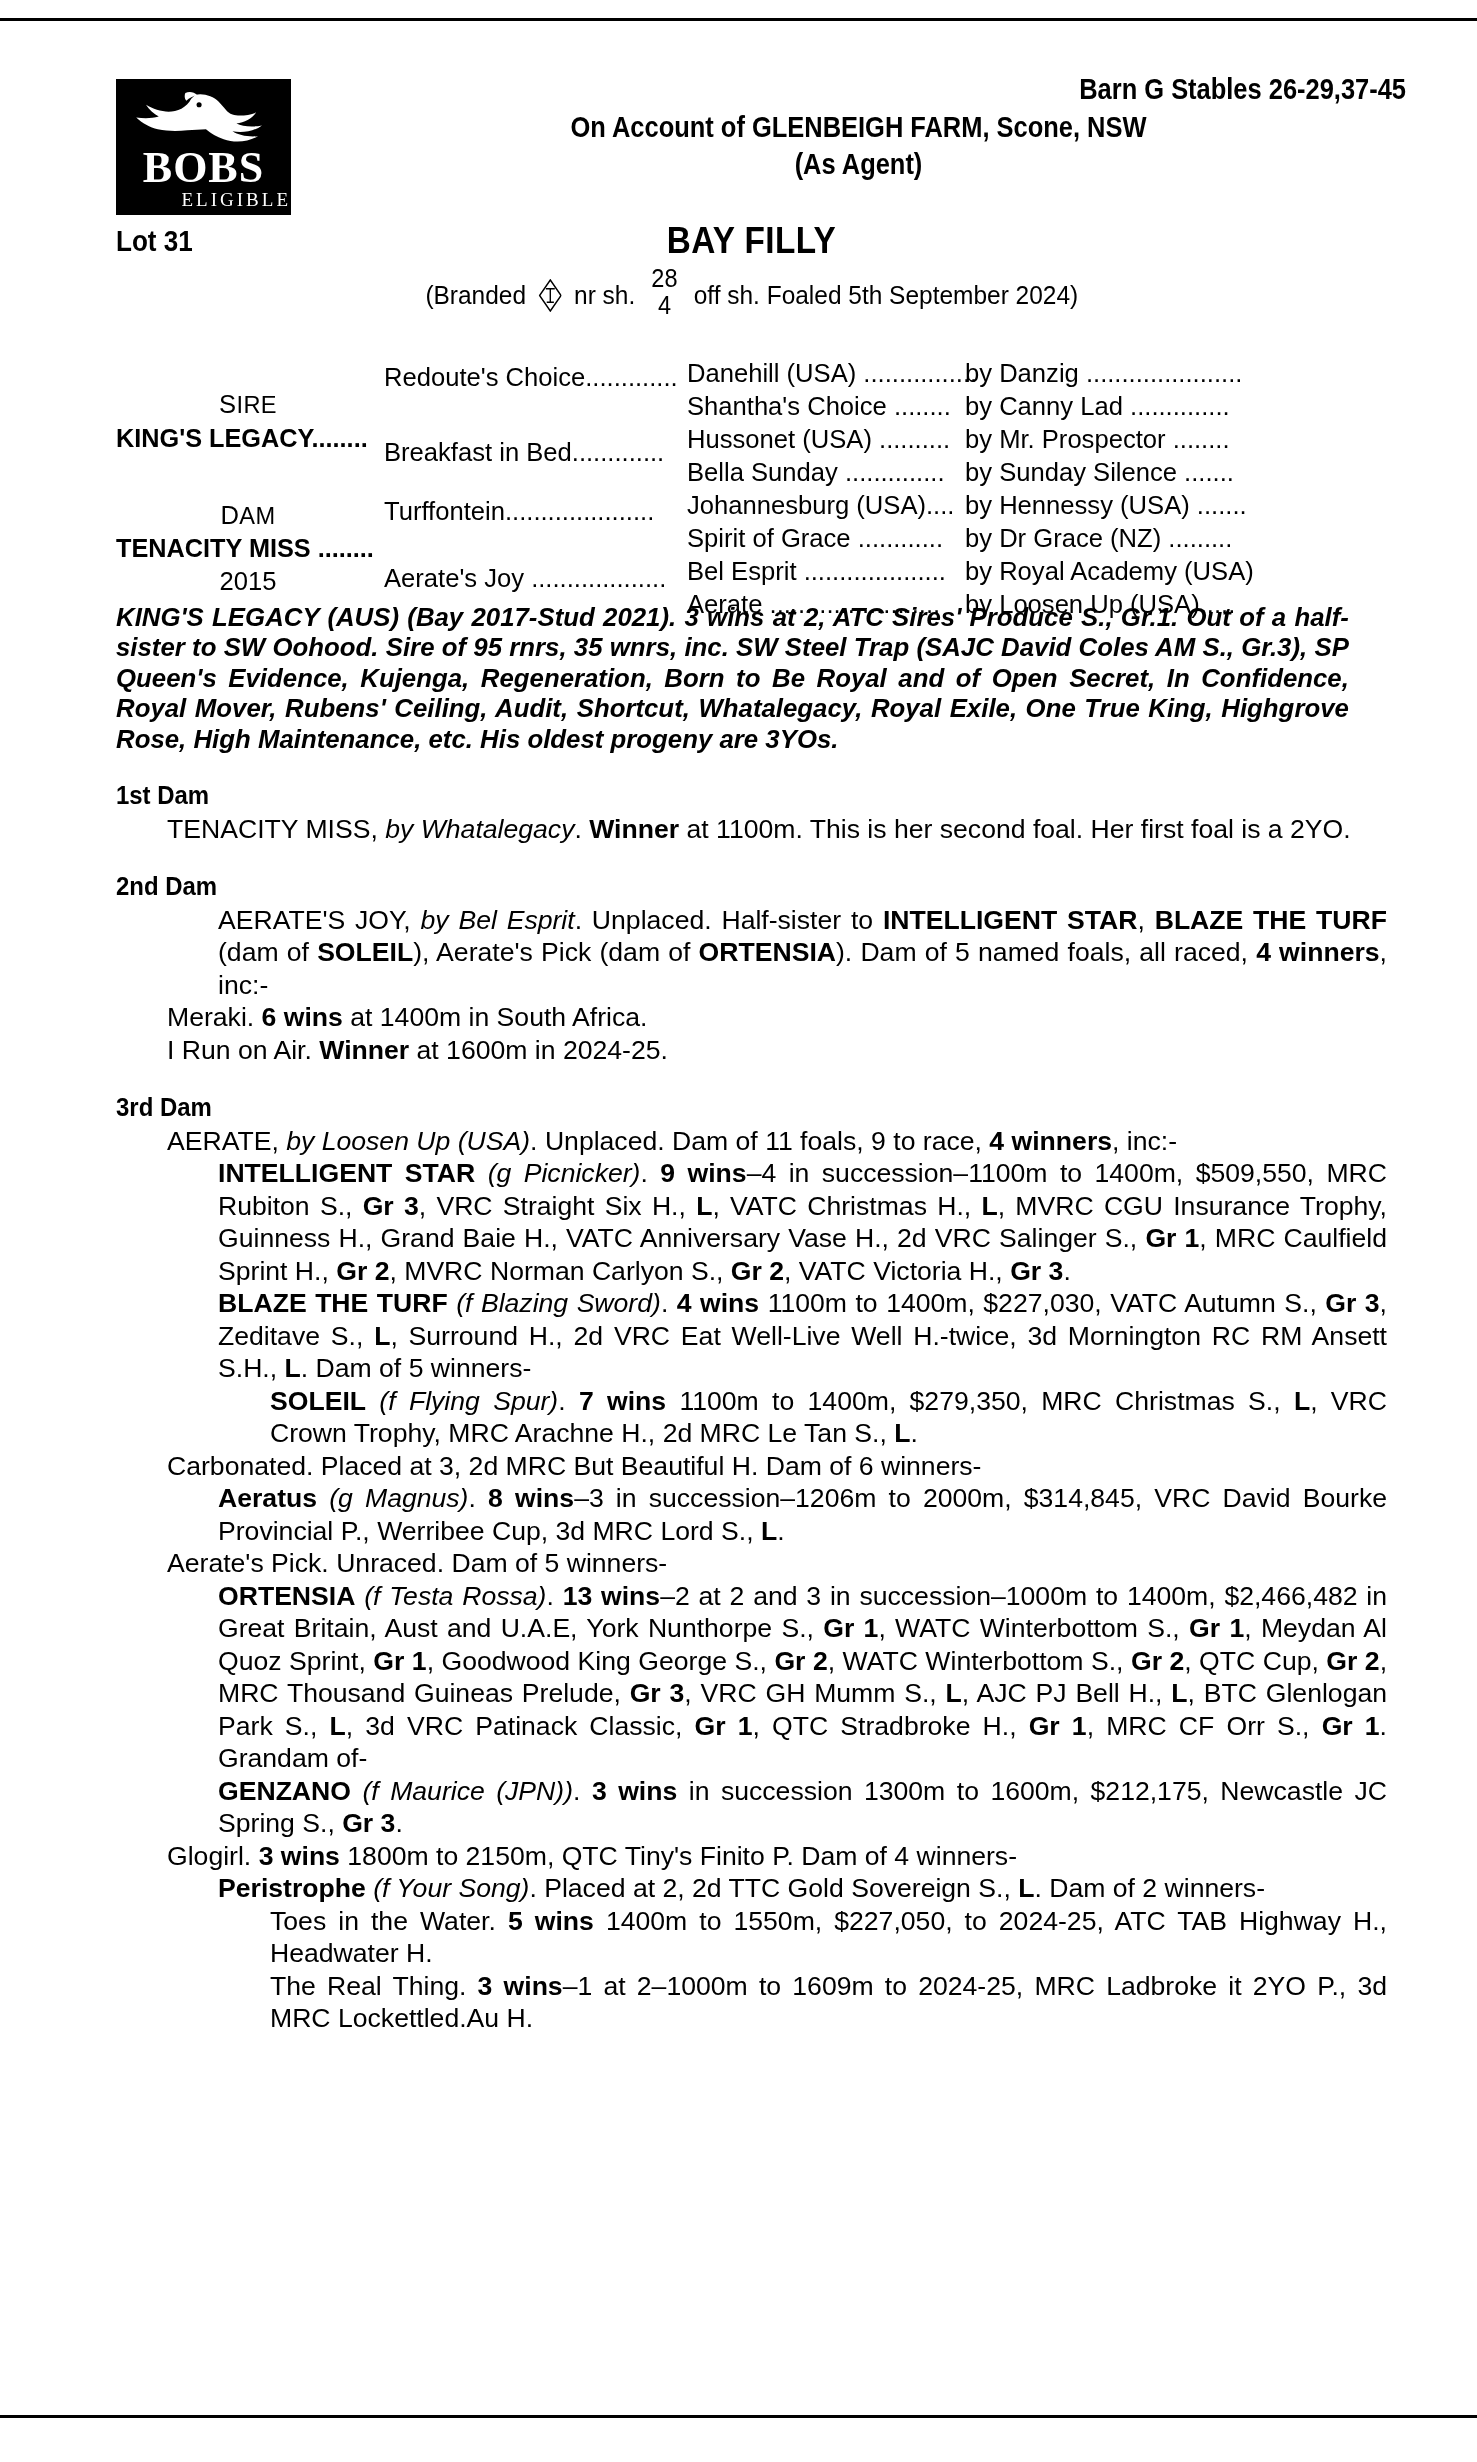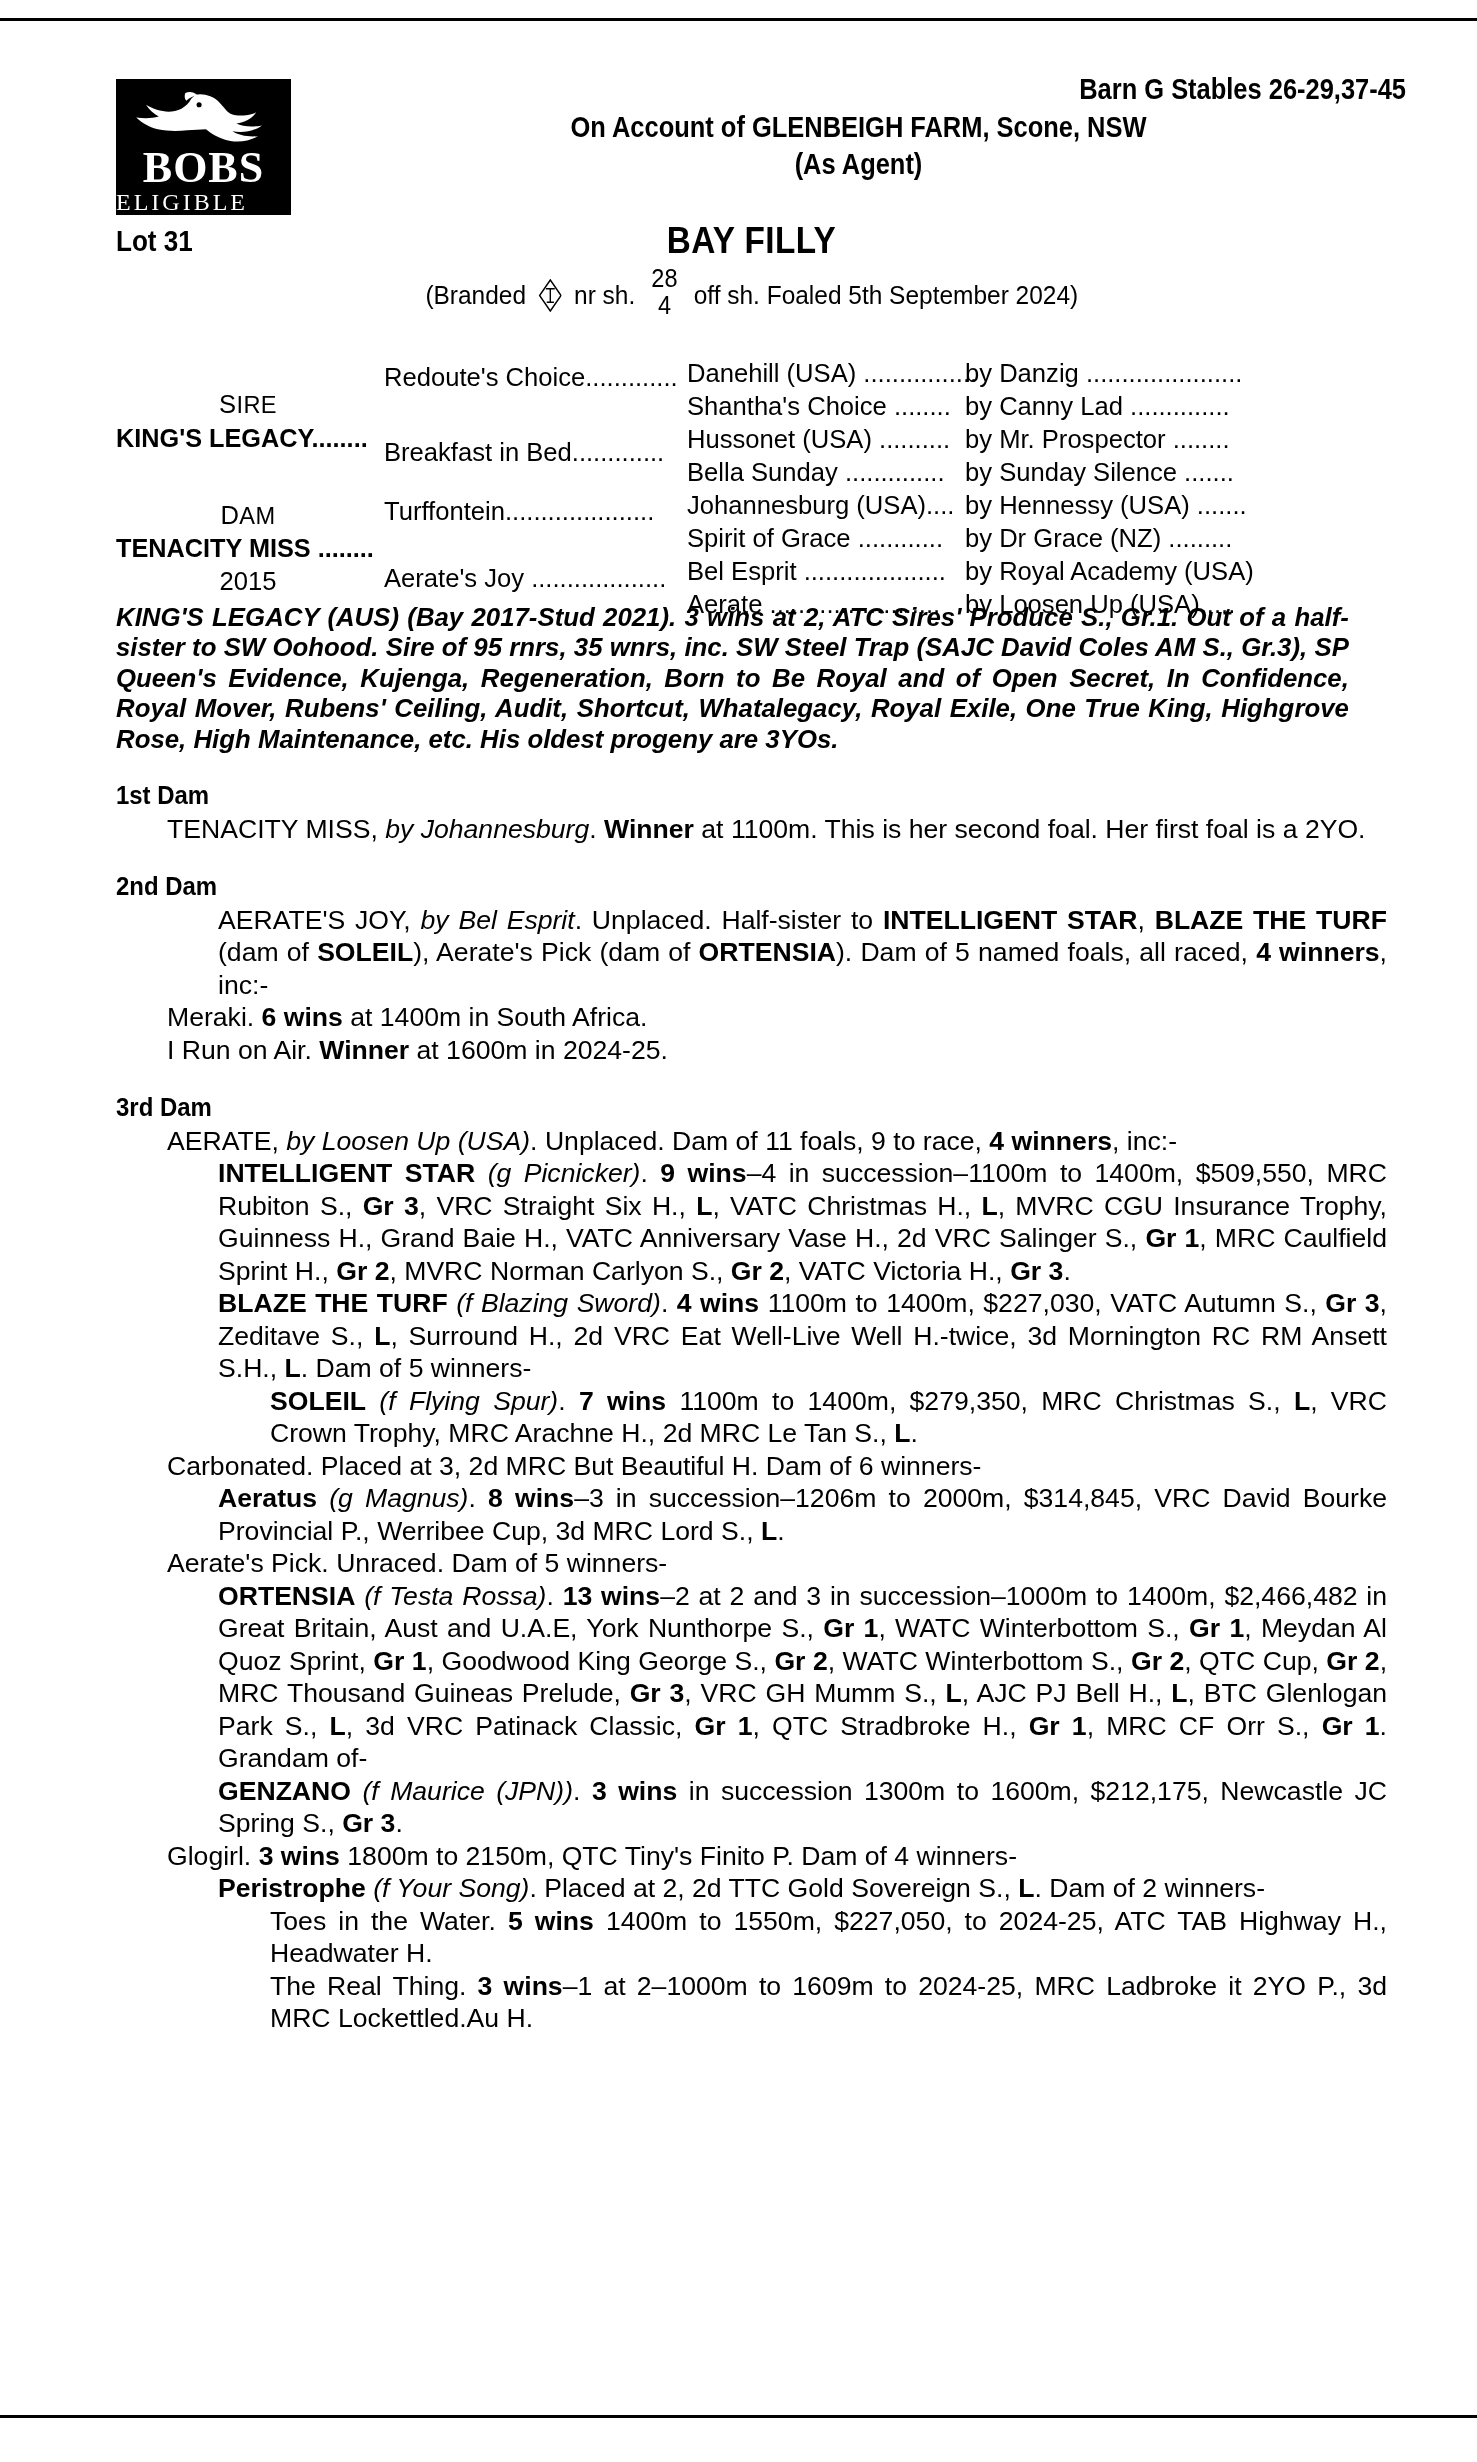--- a/index.html
+++ b/index.html
@@ -71,23 +71,23 @@
     font-size: 44px;
     letter-spacing: 1px;
     line-height: 44px;
     color: #ffffff;
   }
   .bobs-sub {
     position: absolute;
     left: 0;
     top: 110px;
     width: 175px;
-    text-align: left;
+    text-align: right;
     font-family: "Liberation Serif", serif;
-    font-size: 24px;
+    font-size: 19px;
     letter-spacing: 3px;
     color: #ffffff;
   }
 
   .hdr-lines {
     position: absolute;
     left: 175px;
     top: 0px;
     width: 1095px;
     text-align: center;
@@ -397,21 +397,21 @@
         <div>by Royal Academy (USA)</div>
         <div>by Loosen Up (USA).....</div>
       </div>
     </div>
 
     <div class="sire-para">KING'S LEGACY (AUS) (Bay 2017-Stud 2021). 3 wins at 2, ATC Sires' Produce S., Gr.1. Out of a half-sister to SW Oohood. Sire of 95 rnrs, 35 wnrs, inc. SW Steel Trap (SAJC David Coles AM S., Gr.3), SP Queen's Evidence, Kujenga, Regeneration, Born to Be Royal and of Open Secret, In Confidence, Royal Mover, Rubens' Ceiling, Audit, Shortcut, Whatalegacy, Royal Exile, One True King, Highgrove Rose, High Maintenance, etc. His oldest progeny are 3YOs.</div>
 
     <div id="dam-sections">
         <div class="dam-head">1st Dam</div>
         <div class="blk">
-          <p class="hang1"><span>TENACITY MISS, </span><span class="it">by Johannesburg</span><span>. </span><span class="bd">Winner</span><span> at 1100m. This is her second foal. Her first foal is a 2YO.</span></p>
+          <p class="hang1"><span>TENACITY MISS, </span><span class="it">by Whatalegacy</span><span>. </span><span class="bd">Winner</span><span> at 1100m. This is her second foal. Her first foal is a 2YO.</span></p>
         </div>
         <div class="dam-head">2nd Dam</div>
         <div class="blk">
           <p class="hang2"><span>AERATE'S JOY, </span><span class="it">by Bel Esprit</span><span>. Unplaced. Half-sister to </span><span class="bd">INTELLIGENT STAR</span><span>, </span><span class="bd">BLAZE THE TURF</span><span> (dam of </span><span class="bd">SOLEIL</span><span>), Aerate's Pick (dam of </span><span class="bd">ORTENSIA</span><span>). Dam of 5 named foals, all raced, </span><span class="bd">4 winners</span><span>, inc:-</span></p>
           <p class="hang1"><span>Meraki. </span><span class="bd">6 wins</span><span> at 1400m in South Africa.</span></p>
           <p class="hang1"><span>I Run on Air. </span><span class="bd">Winner</span><span> at 1600m in 2024-25.</span></p>
         </div>
         <div class="dam-head">3rd Dam</div>
         <div class="blk">
           <p class="hang1"><span>AERATE, </span><span class="it">by Loosen Up (USA)</span><span>. Unplaced. Dam of 11 foals, 9 to race, </span><span class="bd">4 winners</span><span>, inc:-</span></p>

